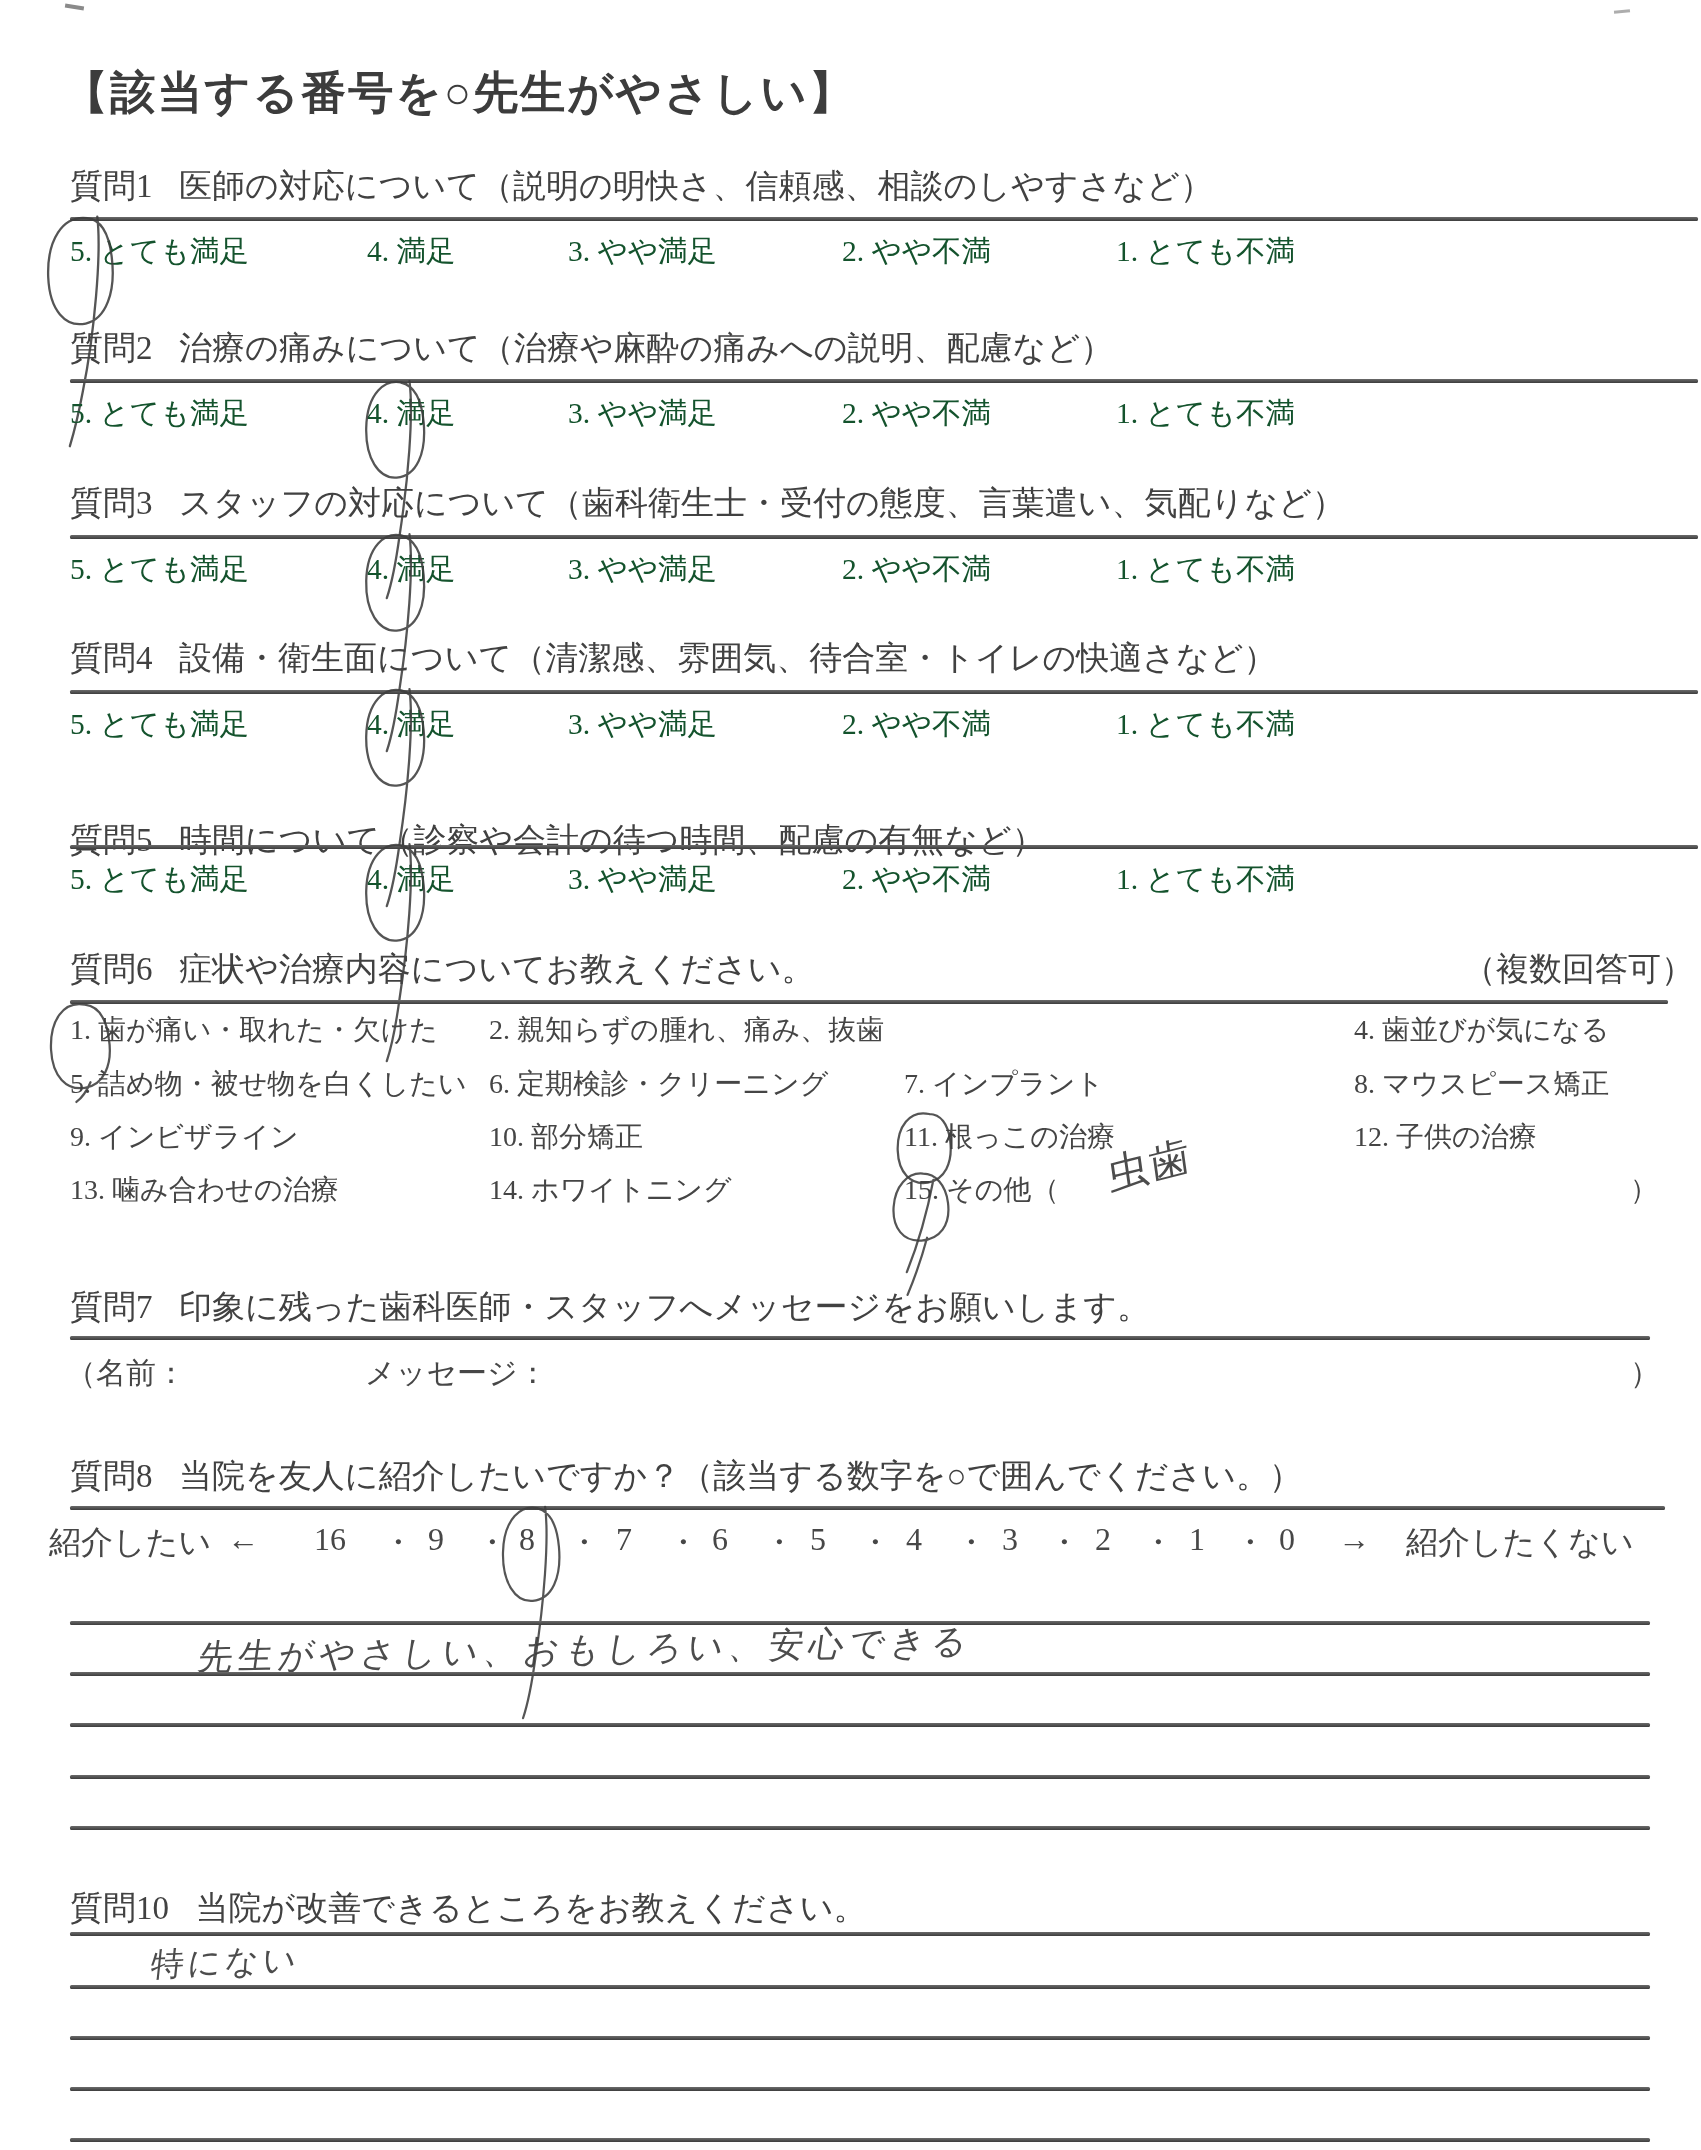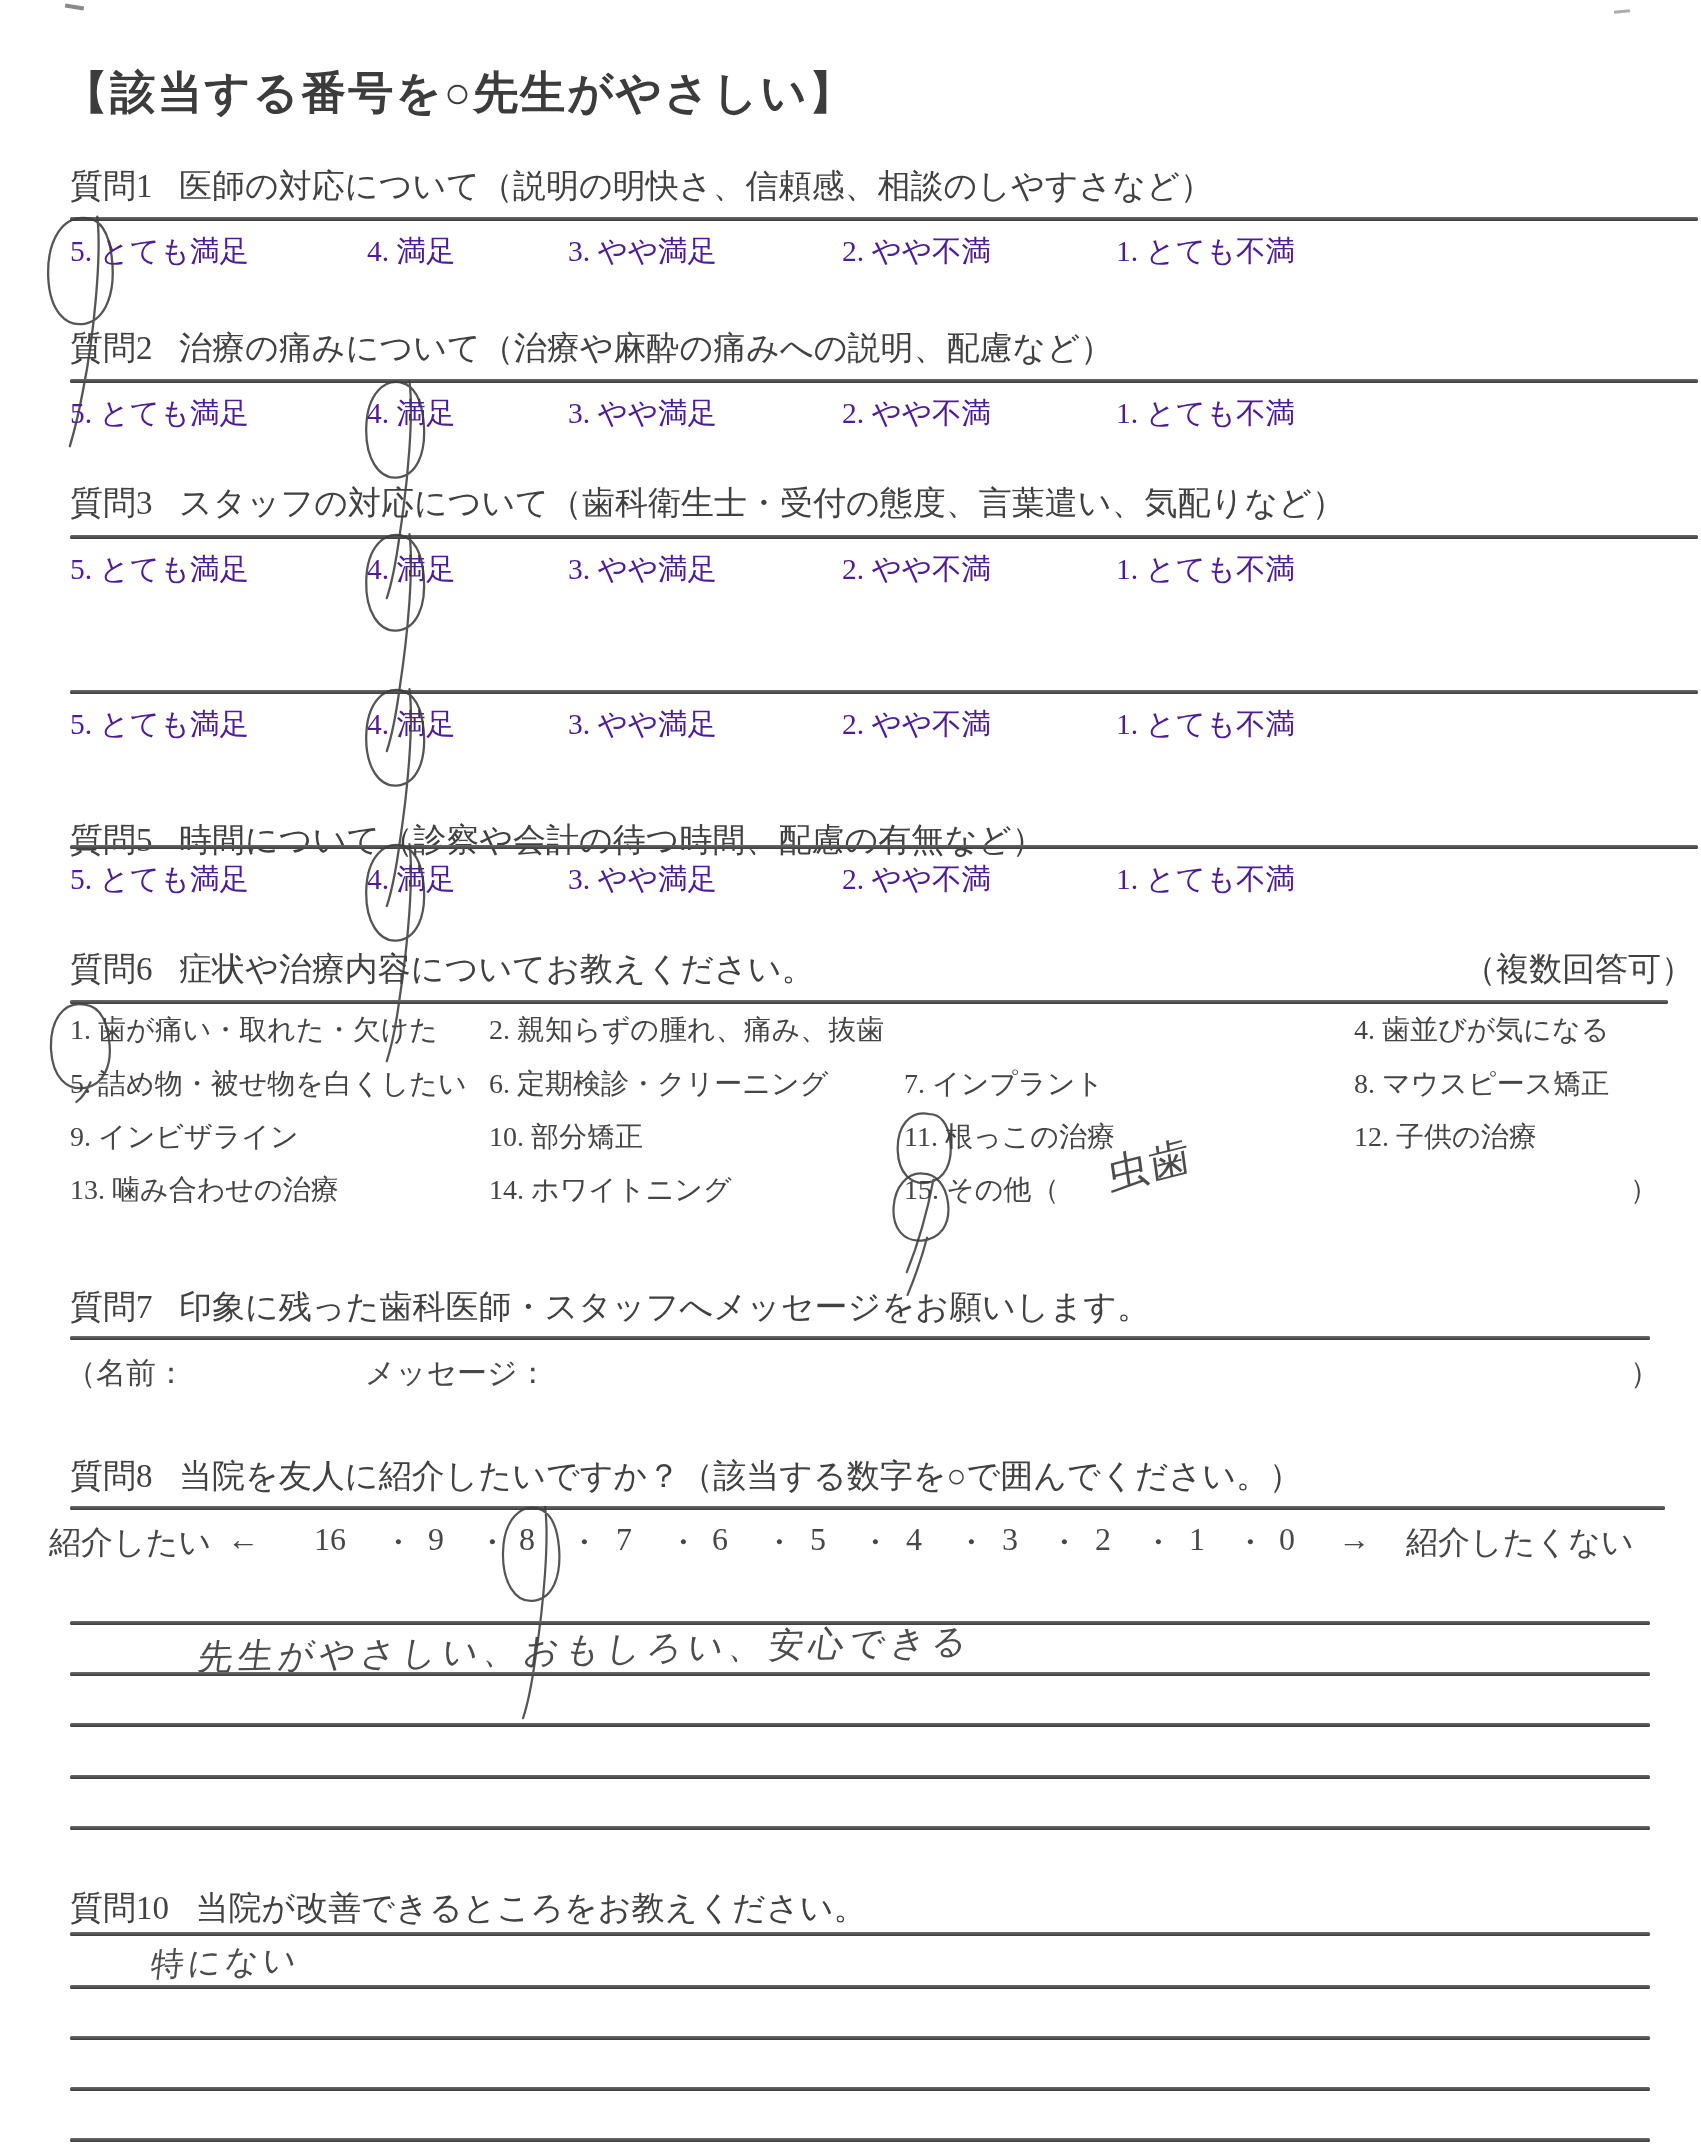--- a/index.html
+++ b/index.html
@@ -18,21 +18,21 @@
     position:absolute; left:70px; font-size:33px; white-space:nowrap; color:#414141;
   }
   .q-heading .qid { margin-right:26.6px; }
   .q-note { position:absolute; font-size:33px; white-space:nowrap; color:#414141; }
   .rule {
     position:absolute; height:3.7px;
     background:linear-gradient(#6b6b6b,#3d3d3d);
     border-radius:1.5px;
   }
   .opt-row { position:absolute; left:0; width:100%; height:44px; }
-  .opt { position:absolute; top:0; font-size:29.5px; white-space:nowrap; color:#4c1d95; }
+  .opt { position:absolute; top:0; font-size:29.5px; white-space:nowrap; color:#14532d; }
   .q6-item { position:absolute; font-size:28px; white-space:nowrap; color:#454545; }
   .inline-label { position:absolute; font-size:30px; white-space:nowrap; color:#474747; }
   .scale-el { position:absolute; font-size:32px; white-space:nowrap; color:#474747; }
   .mark { position:absolute; }
   .mark path { fill:none; stroke:#3e3e3e; stroke-width:3.2; stroke-linecap:round; opacity:.88; }
   .handwriting {
     position:absolute; white-space:nowrap; color:#3d3d3d;
     font-family:"DejaVu Sans",sans-serif; opacity:.92;
   }
   .hw-q9 { font-size:35px; letter-spacing:5.2px; transform:rotate(-1.2deg) skewX(-9deg); }
@@ -90,20 +90,23 @@
     <span class="opt" style="left:70px">5. とても満足</span>
     <span class="opt" style="left:367px">4. 満足</span>
     <span class="opt" style="left:568px">3. やや満足</span>
     <span class="opt" style="left:842px">2. やや不満</span>
     <span class="opt" style="left:1116px">1. とても不満</span>
   </div>
   <svg class="mark" style="top:526px;left:357px;width:78px;height:229px" viewBox="0 0 110 320">
     <path d="M70 14 C38 2 14 30 13 76 C12 118 30 148 56 146 C84 144 98 112 94 68 C91 34 80 16 62 12 M74 10 C80 58 72 150 60 228 C54 272 48 298 42 316"></path>
   </svg>
 
+  <div class="q-heading" style="top:636px">
+    <span class="qid">質問4</span><span>設備・衛生面について（清潔感、雰囲気、待合室・トイレの快適さなど）</span>
+  </div>
   <div class="rule" style="top:690px;left:70px;width:1628px"></div>
   <div class="opt-row" style="top:705px">
     <span class="opt" style="left:70px">5. とても満足</span>
     <span class="opt" style="left:367px">4. 満足</span>
     <span class="opt" style="left:568px">3. やや満足</span>
     <span class="opt" style="left:842px">2. やや不満</span>
     <span class="opt" style="left:1116px">1. とても不満</span>
   </div>
   <svg class="mark" style="top:681px;left:357px;width:78px;height:229px" viewBox="0 0 110 320">
     <path d="M70 14 C38 2 14 30 13 76 C12 118 30 148 56 146 C84 144 98 112 94 68 C91 34 80 16 62 12 M74 10 C80 58 72 150 60 228 C54 272 48 298 42 316"></path>

